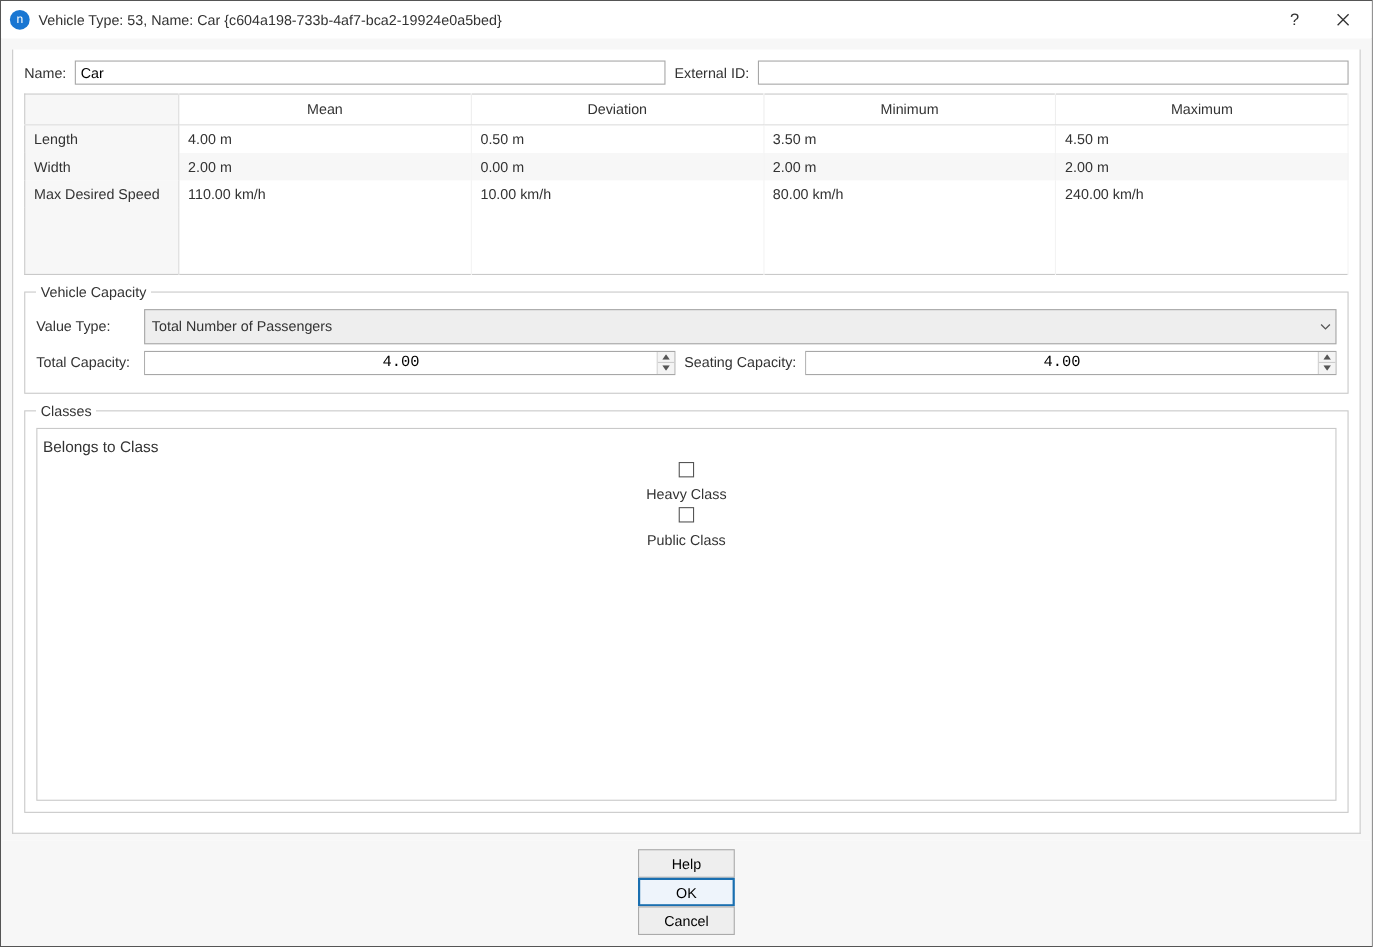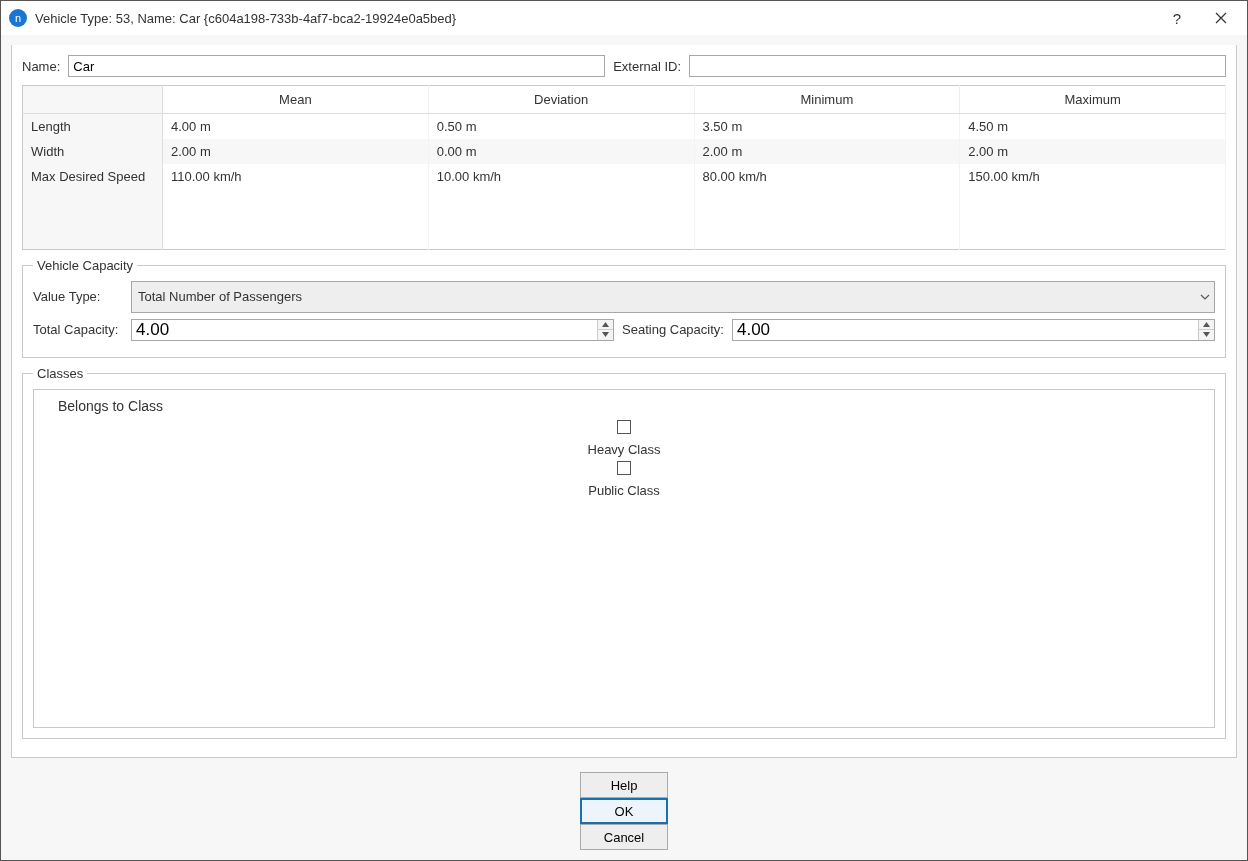--- a/index.html
+++ b/index.html
@@ -195,24 +195,25 @@
     flex: 1;
     display: flex;
     height: 22px;
     border: 1px solid #a7a7a7;
     background: #fff;
   }
   .spin-input input {
     flex: 1;
     border: none;
     padding: 0 4px;
-    font-family: Liberation Sans, sans-serif;
-    font-size: 17px;
+    font-family: Liberation Mono, monospace;
+    font-size: 14px;
     outline: none;
     min-width: 0;
+    text-align: center;
   }
   .spin-btns {
     width: 16px;
     display: flex;
     flex-direction: column;
     border-left: 1px solid #ccc;
   }
   .spin-btns .sb {
     flex: 1;
     display: flex; align-items: center; justify-content: center;
@@ -225,21 +226,21 @@
   fieldset.classes {
     flex: 1;
     display: flex;
     flex-direction: column;
     min-height: 0;
   }
   .classes-inner {
     flex: 1;
     border: 1px solid #c9c9c9;
     background: #fff;
-    padding: 8px 24px;
+    padding: 8px 5px;
     overflow: auto;
   }
   .classes-inner .heading {
     font-size: 14px;
     margin-bottom: 6px;
   }
   .chk-row {
     display: flex;
     align-items: center;
     gap: 8px;
@@ -338,21 +339,21 @@
             <td>2.00 m</td>
             <td>0.00 m</td>
             <td>2.00 m</td>
             <td>2.00 m</td>
           </tr>
           <tr>
             <th>Max Desired Speed</th>
             <td>110.00 km/h</td>
             <td>10.00 km/h</td>
             <td>80.00 km/h</td>
-            <td>150.00 km/h</td>
+            <td>240.00 km/h</td>
           </tr>
           <tr class="filler-row">
             <th></th>
               <td></td>
               <td></td>
               <td></td>
               <td></td>
           </tr>
         </tbody>
       </table>

